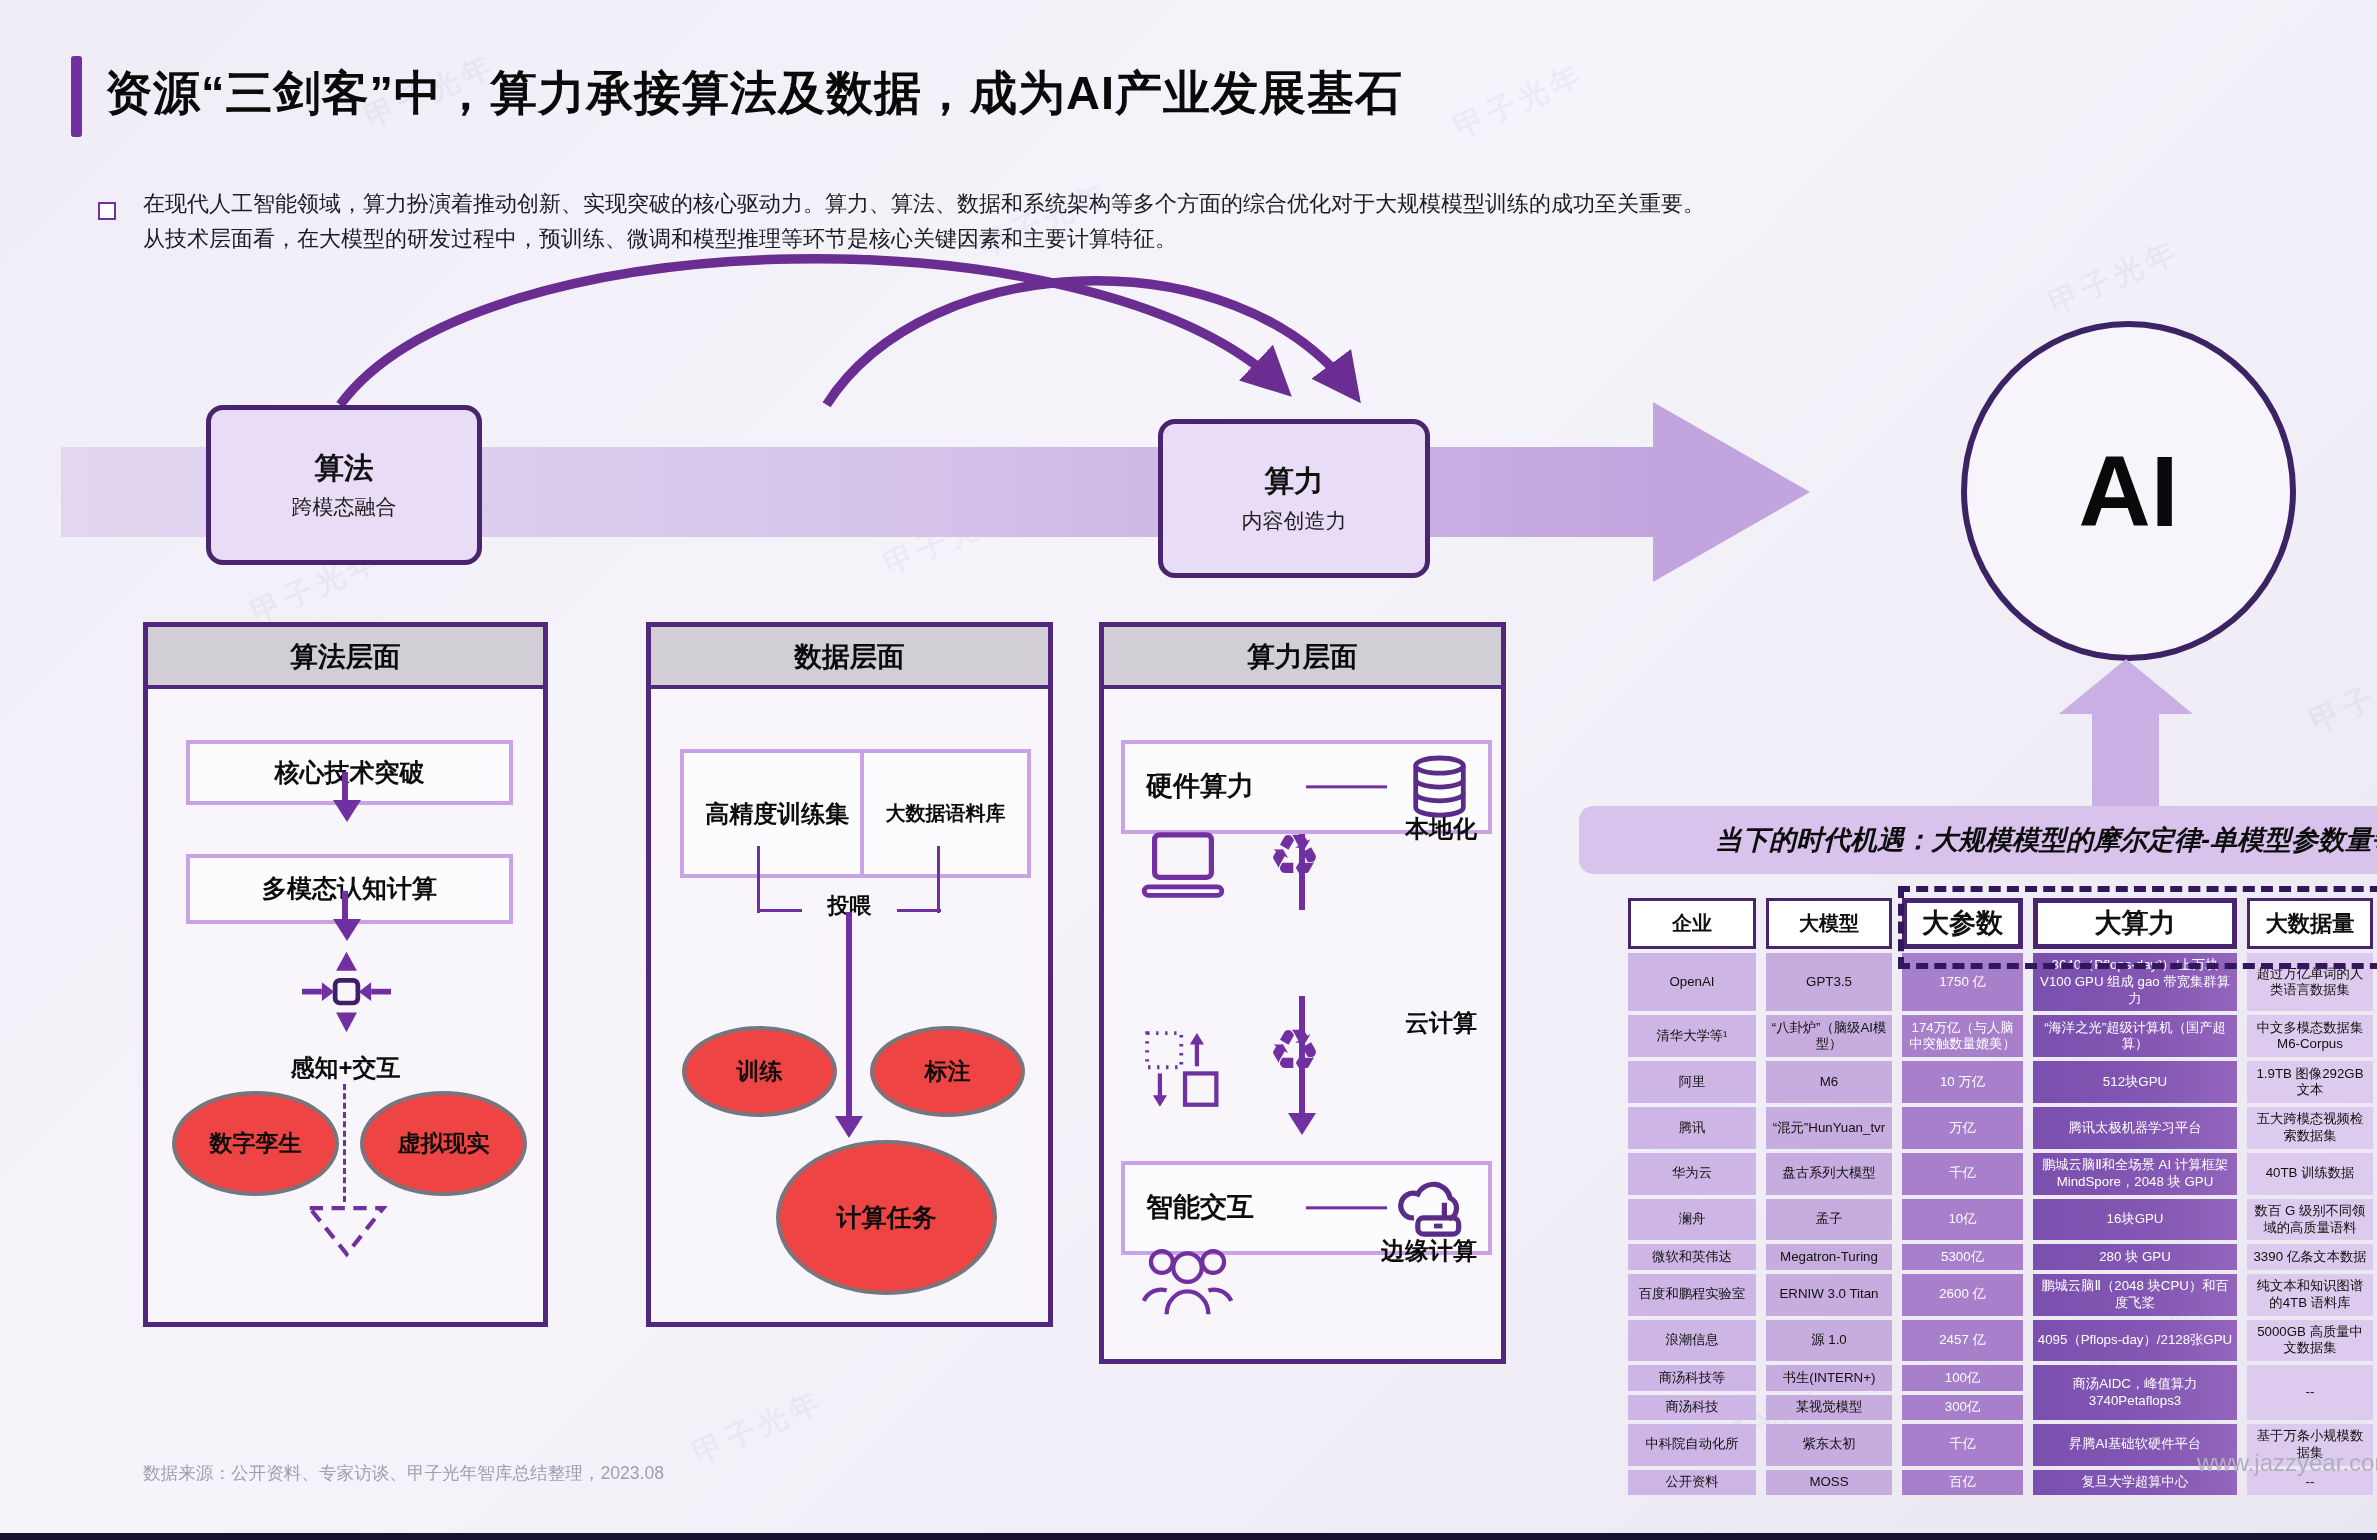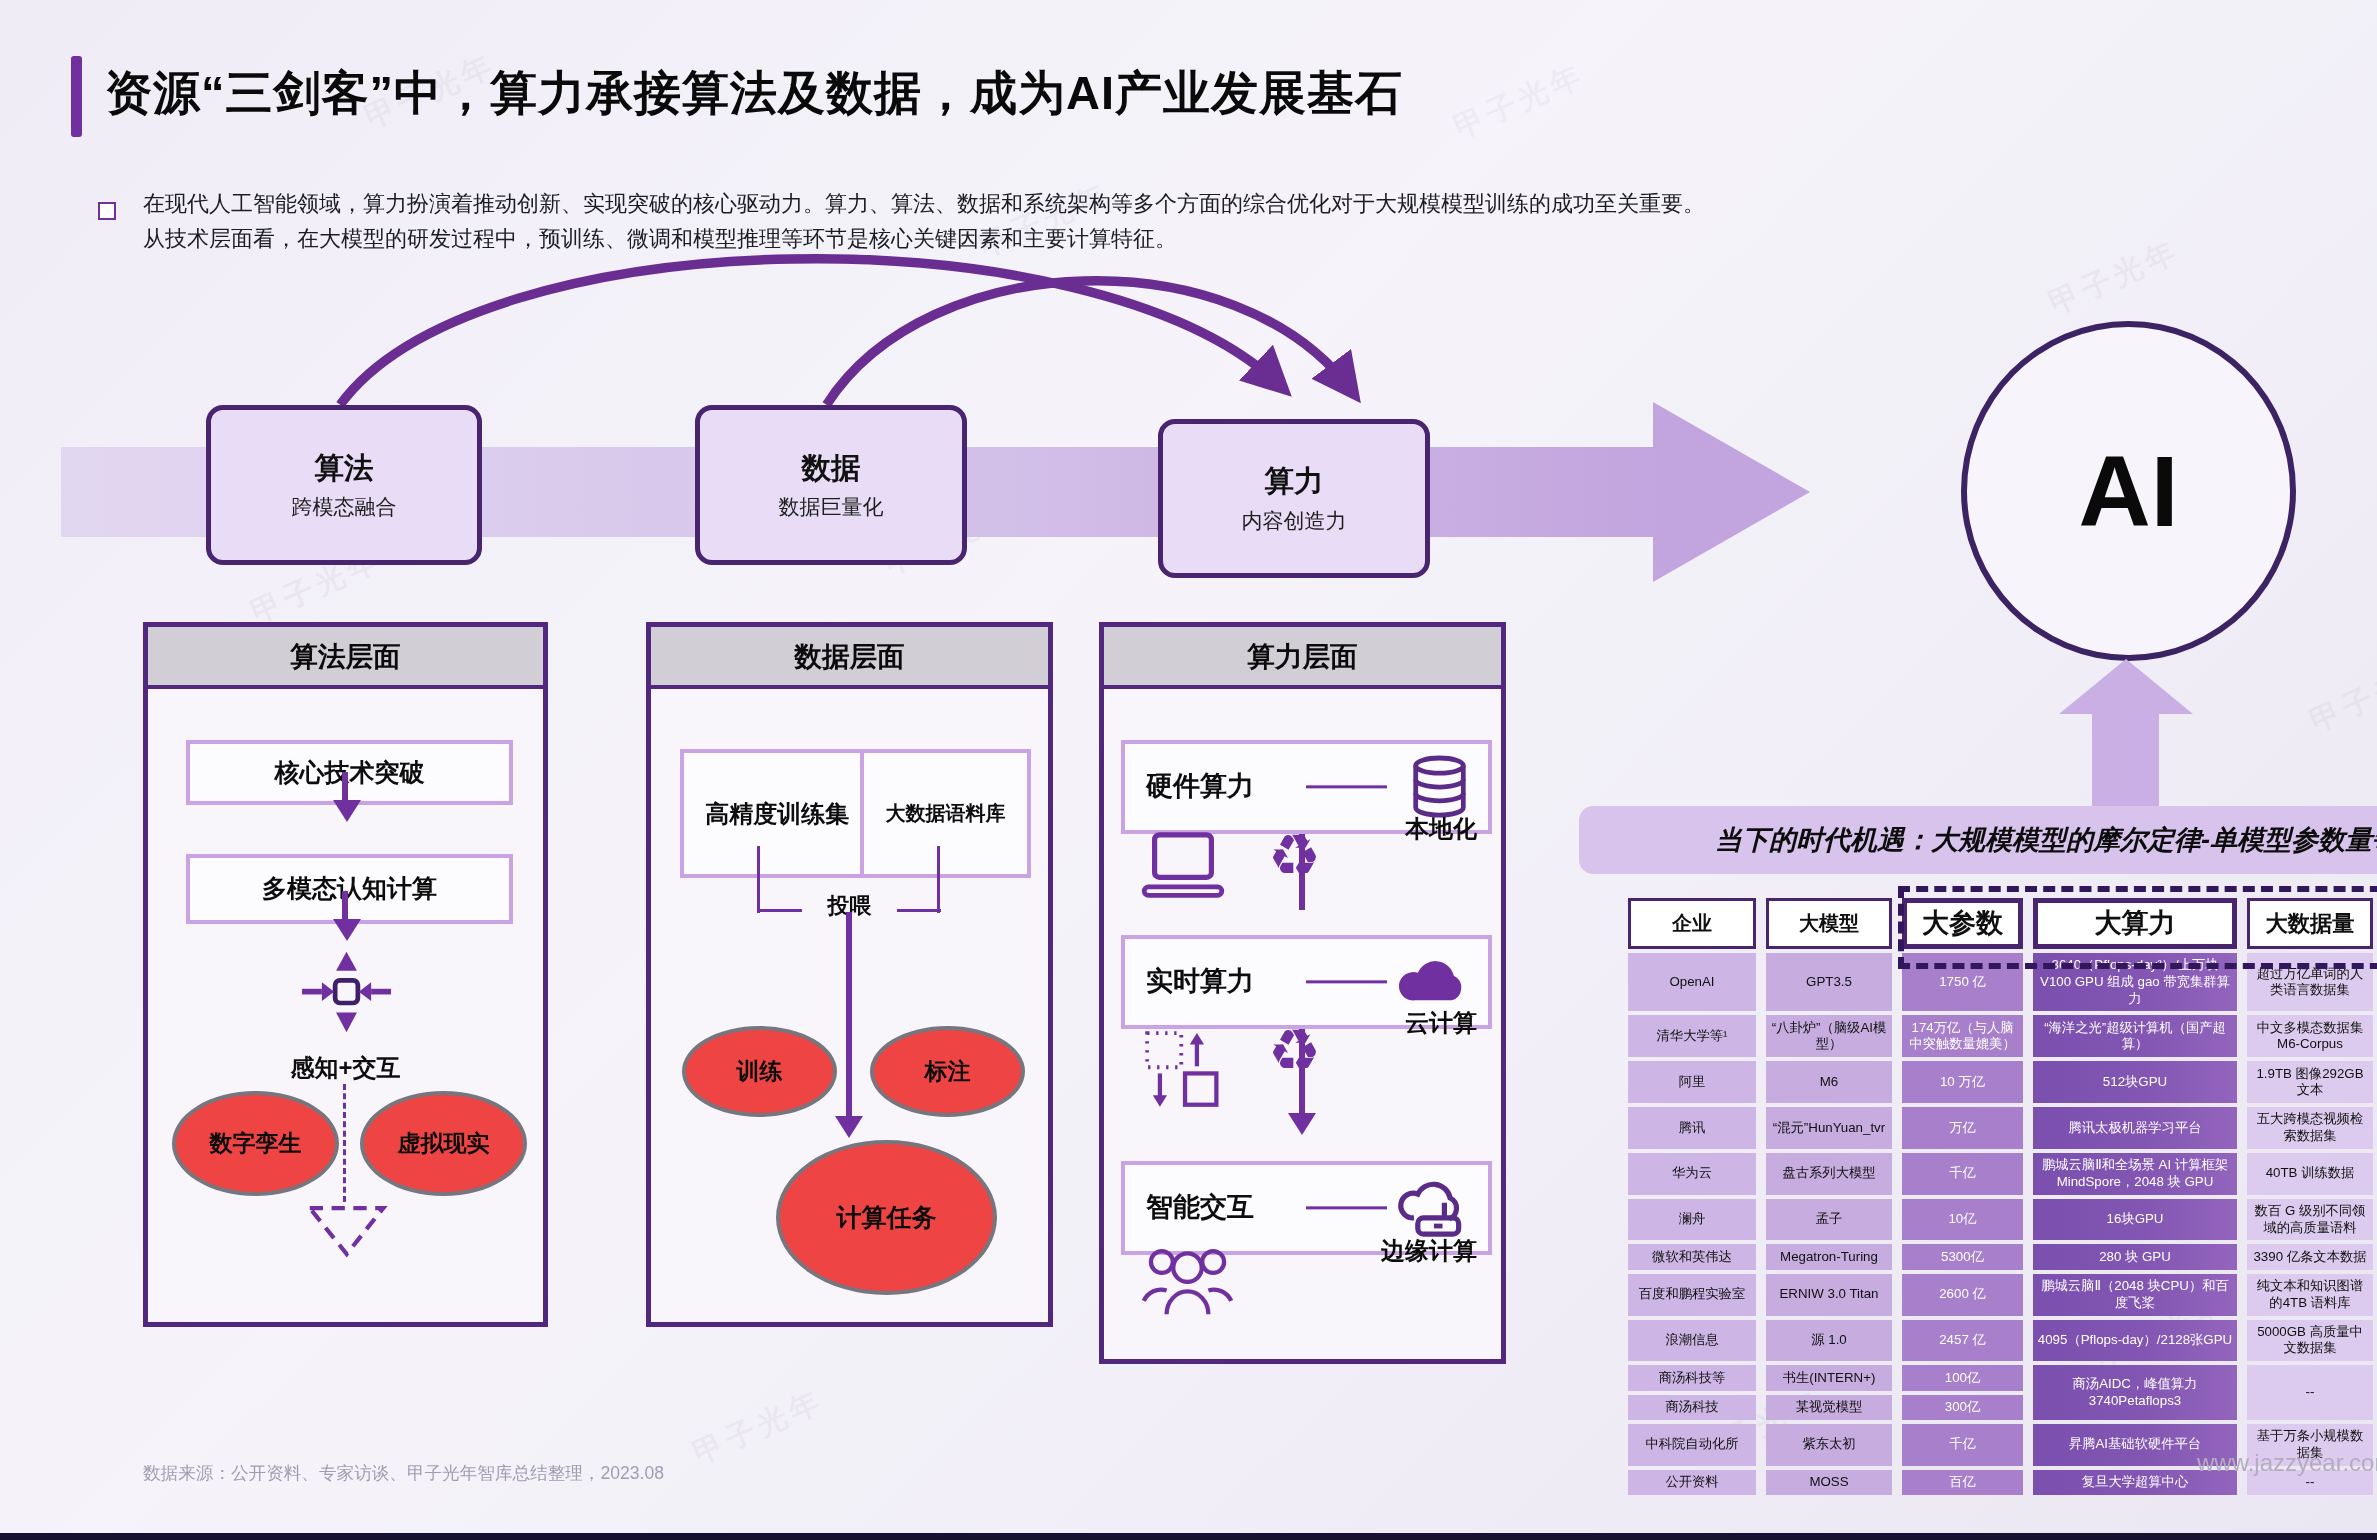--- a/index.html
+++ b/index.html
@@ -108,24 +108,20 @@
       </marker>
     </defs>
     <path d="M163,372 C450,-20 1750,-40 2140,330" fill="none" stroke="#6a2d91" stroke-width="20" marker-end="url(#ah)"></path>
     <path d="M1187,372 C1400,40 2050,20 2290,340" fill="none" stroke="#6a2d91" stroke-width="20" marker-end="url(#ah)"></path>
   </svg>
 
   <div class="flowbox" style="left:206px;top:405px;width:266px;height:150px">
     <div class="t">算法</div>
     <div class="s">跨模态融合</div>
   </div>
-  <div class="flowbox" style="left:695px;top:405px;width:262px;height:150px">
-    <div class="t">数据</div>
-    <div class="s">数据巨量化</div>
-  </div>
   <div class="flowbox" style="left:1158px;top:419px;width:262px;height:149px">
     <div class="t">算力</div>
     <div class="s">内容创造力</div>
   </div>
 
   <div class="ai-circle">
     <span>AI</span>
   </div>
   <div class="up-arrow-head"></div>
   <div class="up-arrow-stem"></div>
@@ -190,27 +186,20 @@
         <path d="M12,80 a50,16 0 0 0 100,0" fill="none" stroke="#5b2c87" stroke-width="10"></path>
       </svg>
     </div>
     <div class="taglabel" style="right:24px;top:186px">本地化</div>
     <svg style="position:absolute;left:36px;top:204px" width="86" height="71" viewBox="0 0 180 150">
       <rect x="30" y="8" width="120" height="90" rx="10" fill="none" stroke="#7030a0" stroke-width="11"></rect>
       <rect x="8" y="118" width="164" height="18" rx="9" fill="none" stroke="#7030a0" stroke-width="10"></rect>
     </svg>
     <div class="recy" style="left:164px;top:200px">♻</div>
 
-    <div class="pbox" style="left:16.6px;top:283px;width:363px;height:86px">
-      <span style="position:absolute;left:21.4px;font-size:27px">实时算力</span>
-      <span class="pb-dash" style="left:181px;width:81px"></span>
-      <svg style="position:absolute;right:16.6px;top:14.3px" width="76" height="52" viewBox="0 0 160 110">
-        <path d="M42,100 a30,30 0 1 1 6,-58 a40,40 0 0 1 76,6 a28,28 0 0 1 -4,52 z" fill="#7030a0"></path>
-      </svg>
-    </div>
     <div class="taglabel" style="right:24px;top:380px">云计算</div>
     <svg style="position:absolute;left:36px;top:399px" width="83" height="83" viewBox="0 0 175 175">
       <rect x="15" y="15" width="72" height="72" fill="none" stroke="#7030a0" stroke-width="8" stroke-dasharray="5 14"></rect>
       <line x1="42" y1="100" x2="42" y2="150" stroke="#7030a0" stroke-width="9"></line>
       <polygon points="27,146 42,170 57,146" fill="#7030a0"></polygon>
       <line x1="120" y1="85" x2="120" y2="35" stroke="#7030a0" stroke-width="9"></line>
       <polygon points="105,39 120,15 135,39" fill="#7030a0"></polygon>
       <rect x="95" y="100" width="66" height="66" fill="none" stroke="#7030a0" stroke-width="9"></rect>
     </svg>
     <div class="recy" style="left:164px;top:395px">♻</div>

